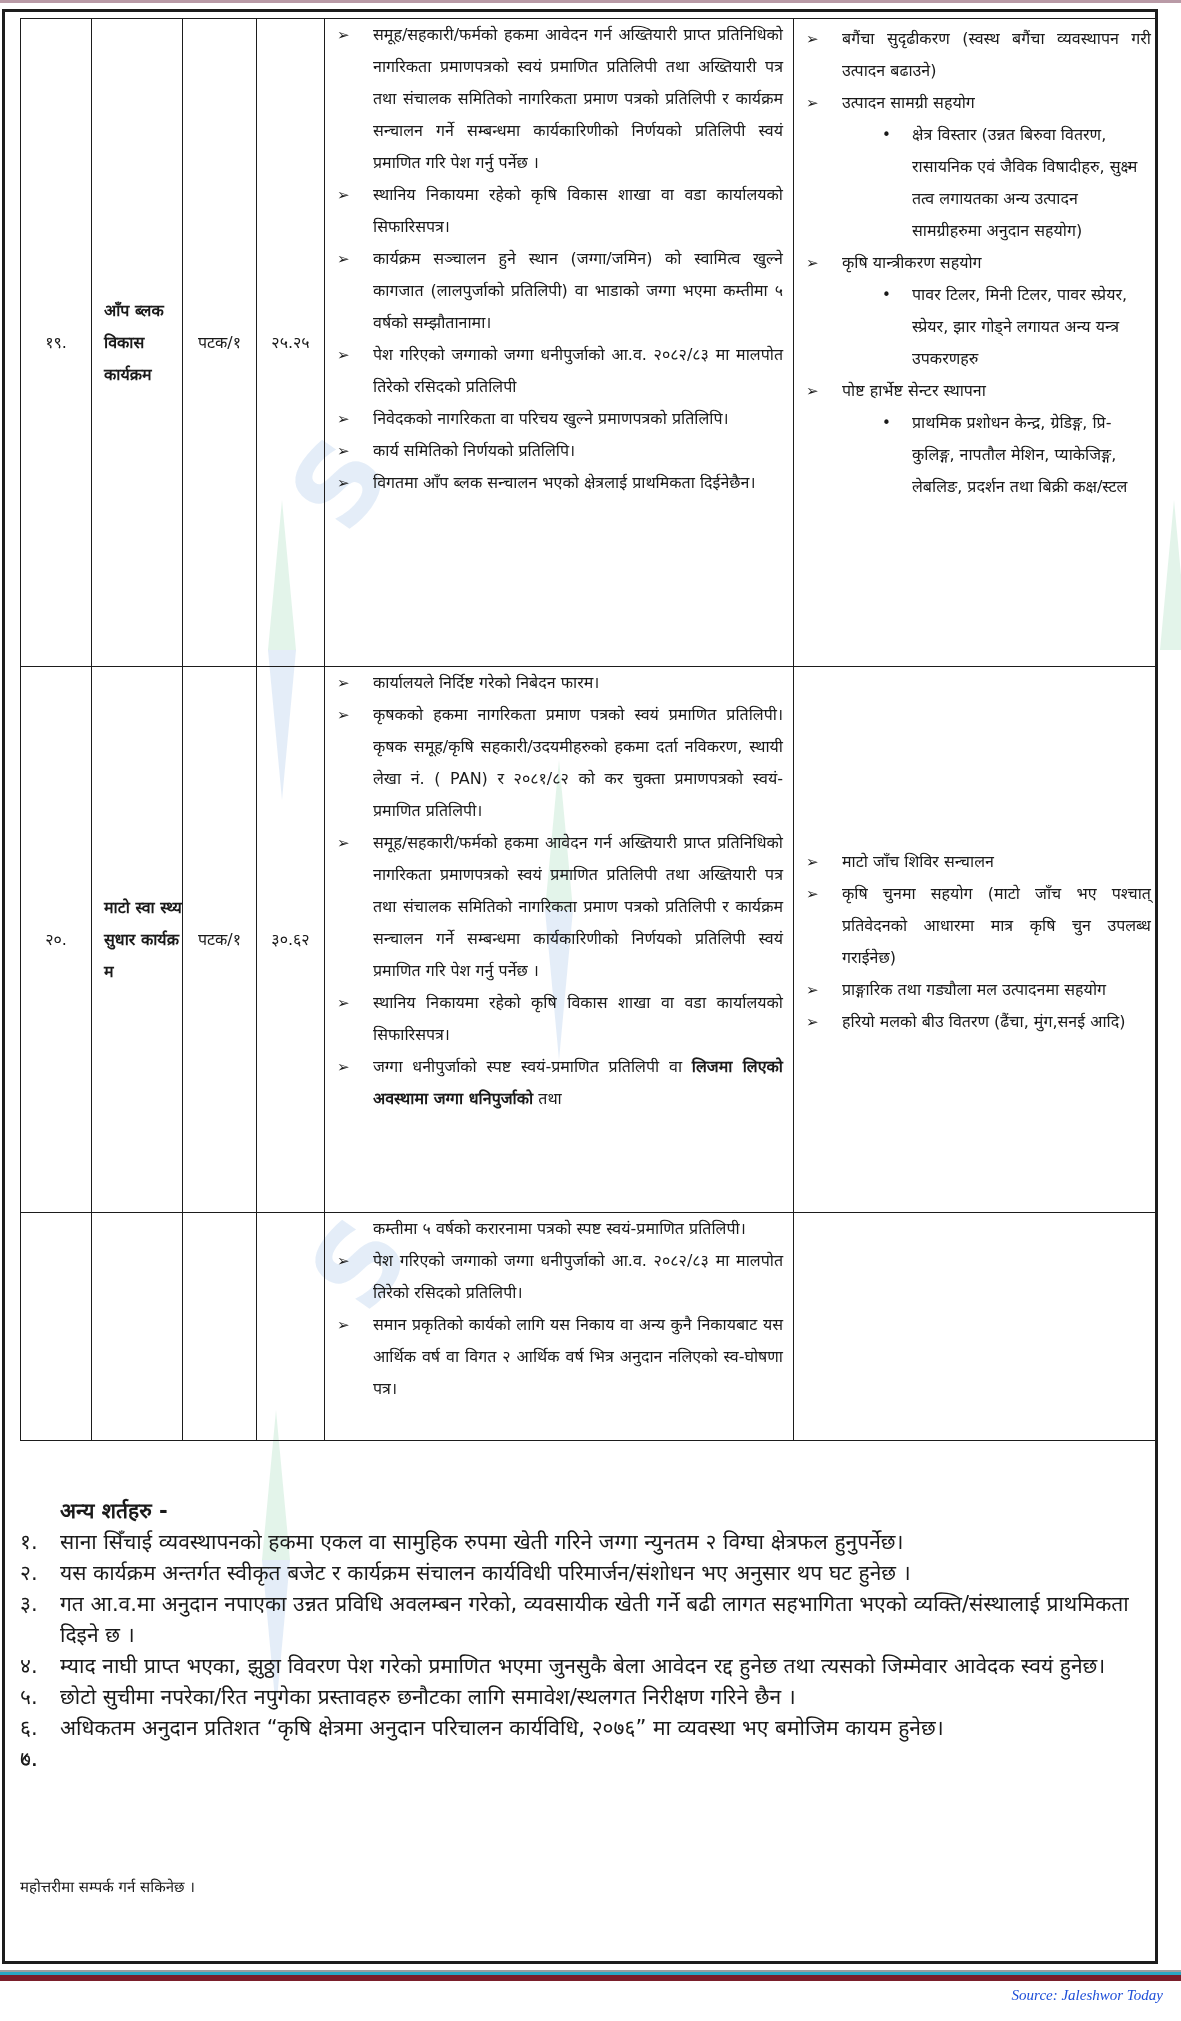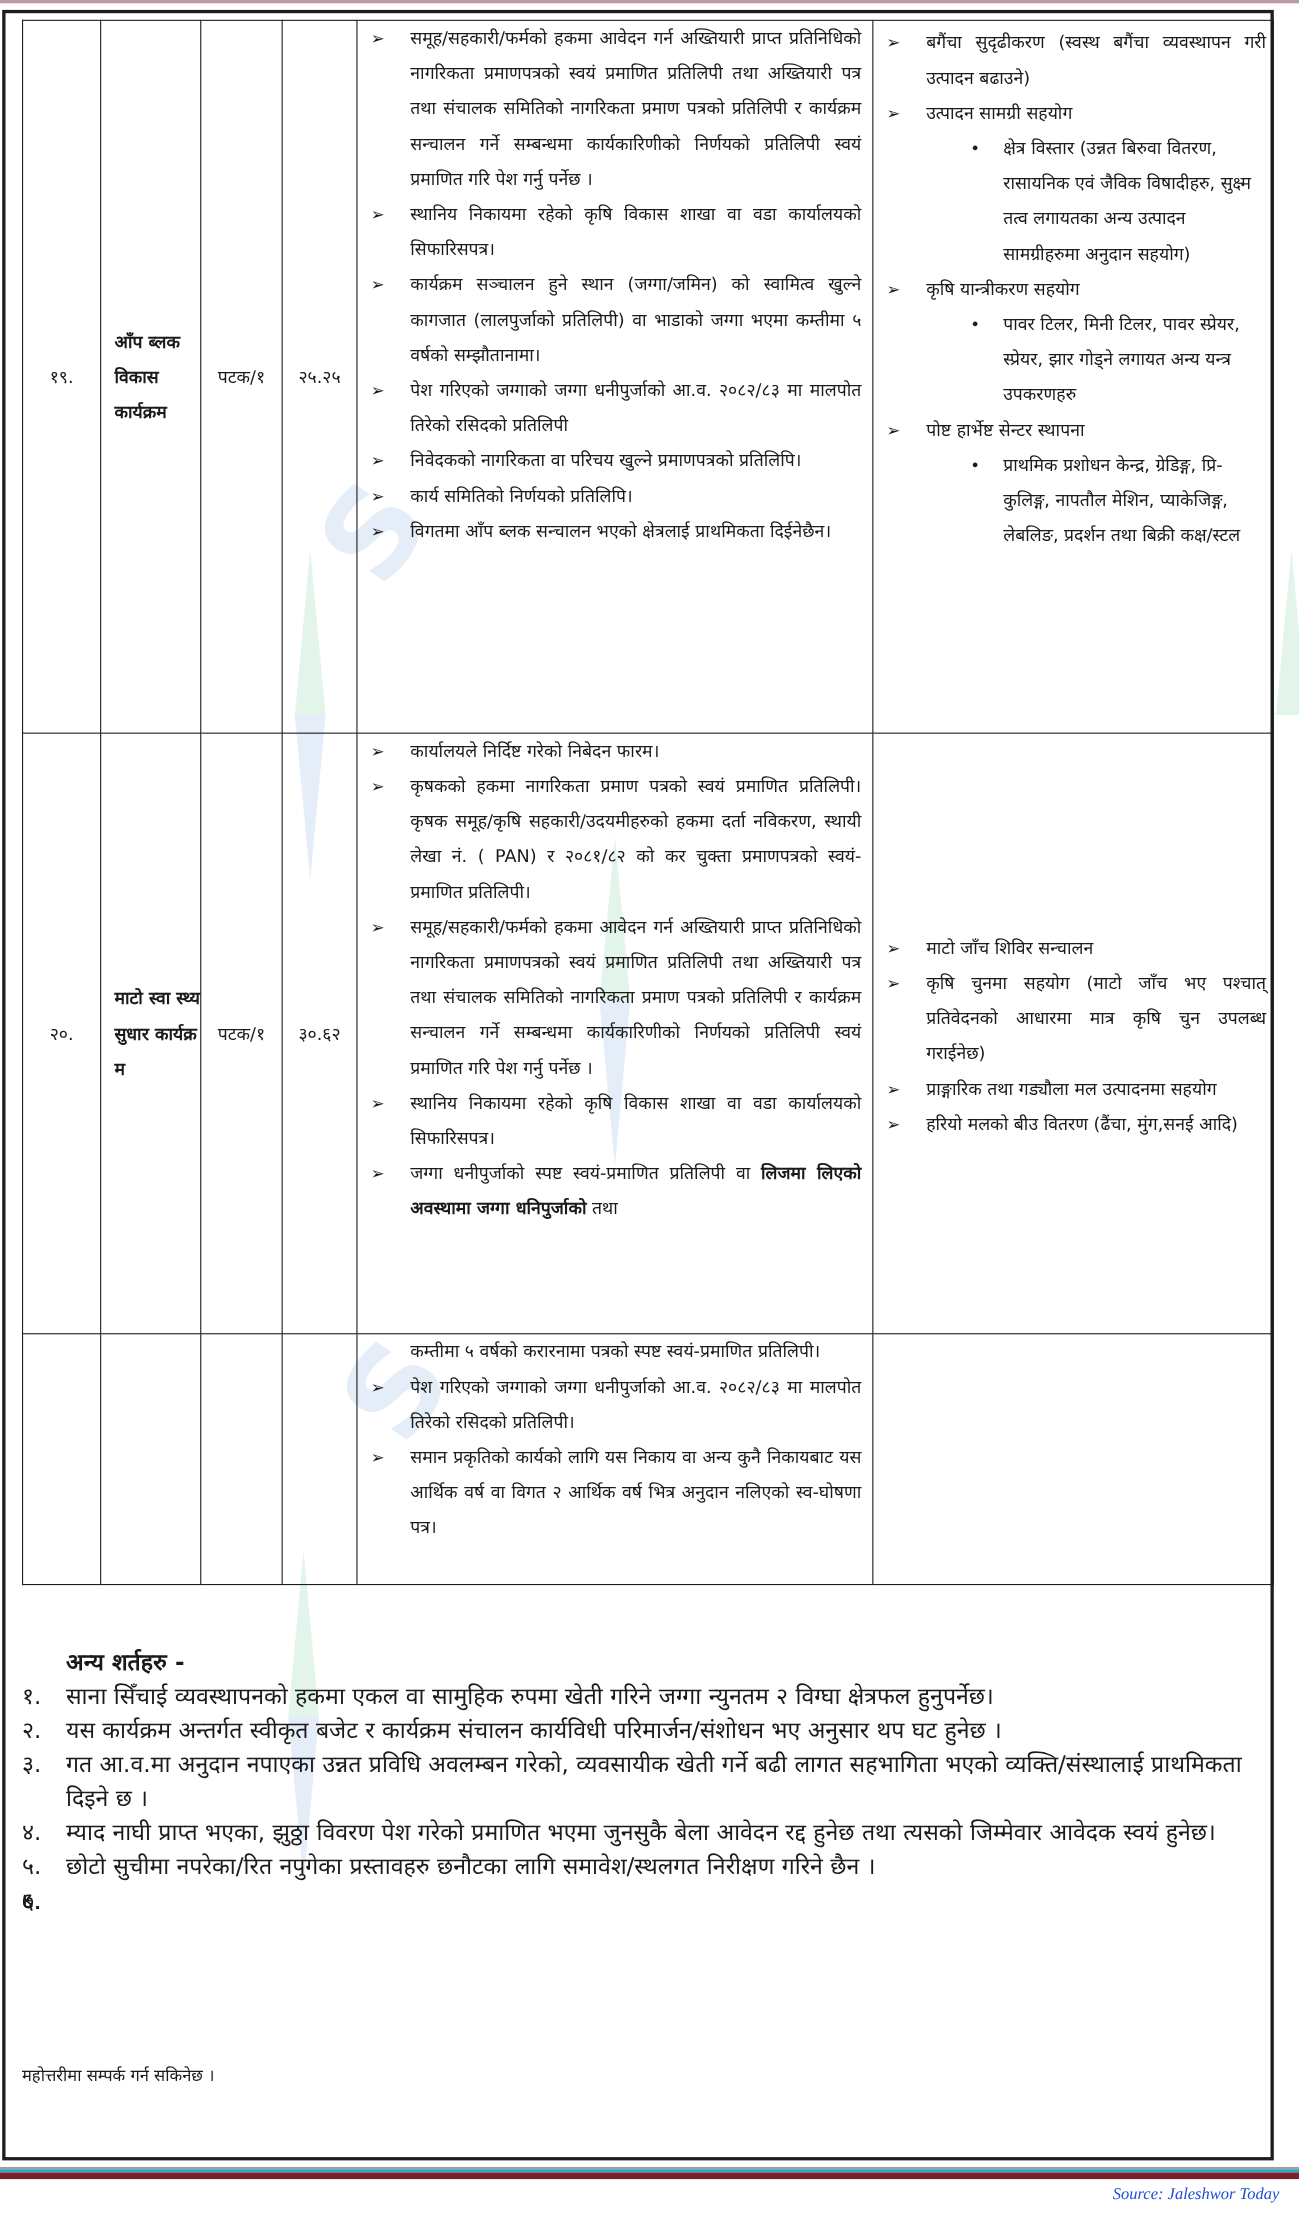--- a/index.html
+++ b/index.html
@@ -156,21 +156,21 @@
   </table>
 
 <div class="terms">
   <div class="terms-title">अन्य शर्तहरु -</div>
   <ol>
     <li><span class="num">१.</span><span>साना सिँचाई व्यवस्थापनको हकमा एकल वा सामुहिक रुपमा खेती गरिने जग्गा न्युनतम २ विग्घा क्षेत्रफल हुनुपर्नेछ।</span></li>
     <li><span class="num">२.</span><span>यस कार्यक्रम अन्तर्गत स्वीकृत बजेट र कार्यक्रम संचालन कार्यविधी परिमार्जन/संशोधन भए अनुसार थप घट हुनेछ ।</span></li>
     <li><span class="num">३.</span><span>गत आ.व.मा अनुदान नपाएका उन्नत प्रविधि अवलम्बन गरेको, व्यवसायीक खेती गर्ने बढी लागत सहभागिता भएको व्यक्ति/संस्थालाई प्राथमिकता दिइने छ ।</span></li>
     <li><span class="num">४.</span><span>म्याद नाघी प्राप्त भएका, झुठ्ठा विवरण पेश गरेको प्रमाणित भएमा जुनसुकै बेला आवेदन रद्द हुनेछ तथा त्यसको जिम्मेवार आवेदक स्वयं हुनेछ।</span></li>
     <li><span class="num">५.</span><span>छोटो सुचीमा नपरेका/रित नपुगेका प्रस्तावहरु छनौटका लागि समावेश/स्थलगत निरीक्षण गरिने छैन ।</span></li>
-    <li><span class="num">६.</span></li>
+    <li><span class="num">६.</span><span>अधिकतम अनुदान प्रतिशत “कृषि क्षेत्रमा अनुदान परिचालन कार्यविधि, २०७६” मा व्यवस्था भए बमोजिम कायम हुनेछ।</span></li>
     <li><span class="num">७.</span></li>
     <li><span class="num">८.</span></li>
   </ol>
 </div>
 
 <div class="note">
   <div>महोत्तरीमा सम्पर्क गर्न सकिनेछ ।</div>
 </div>
 
 <div class="bottom-bar">

